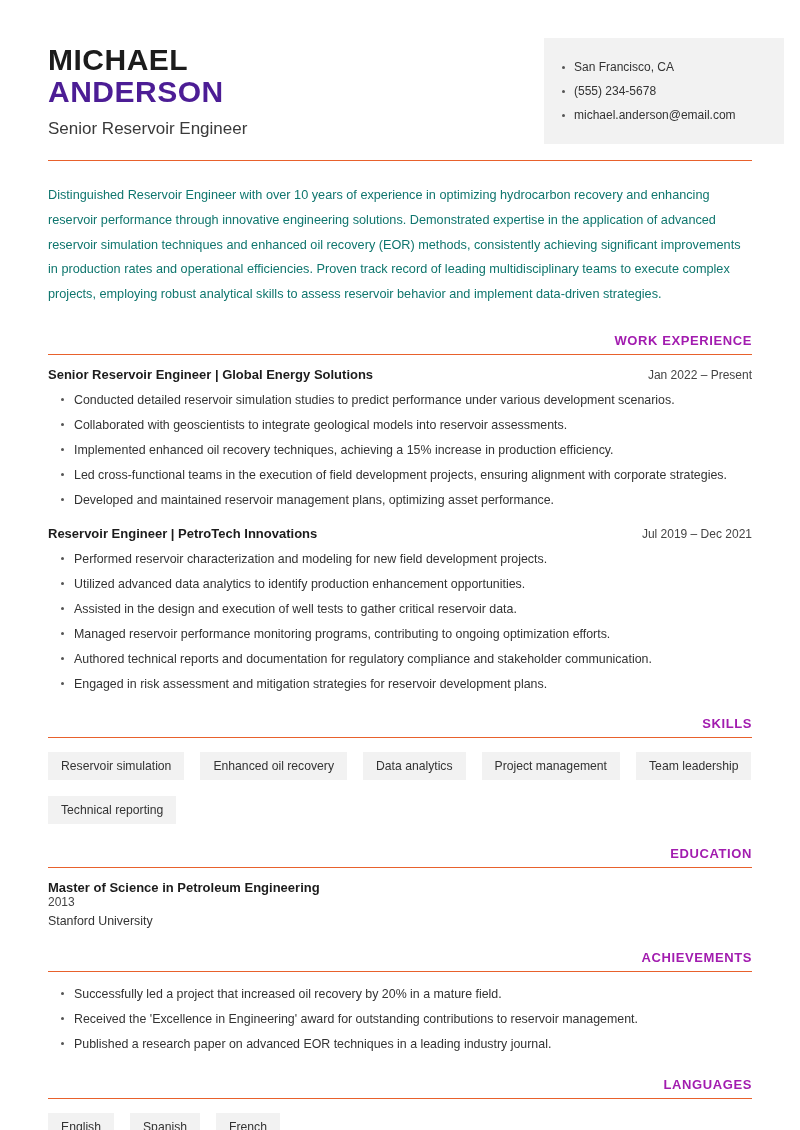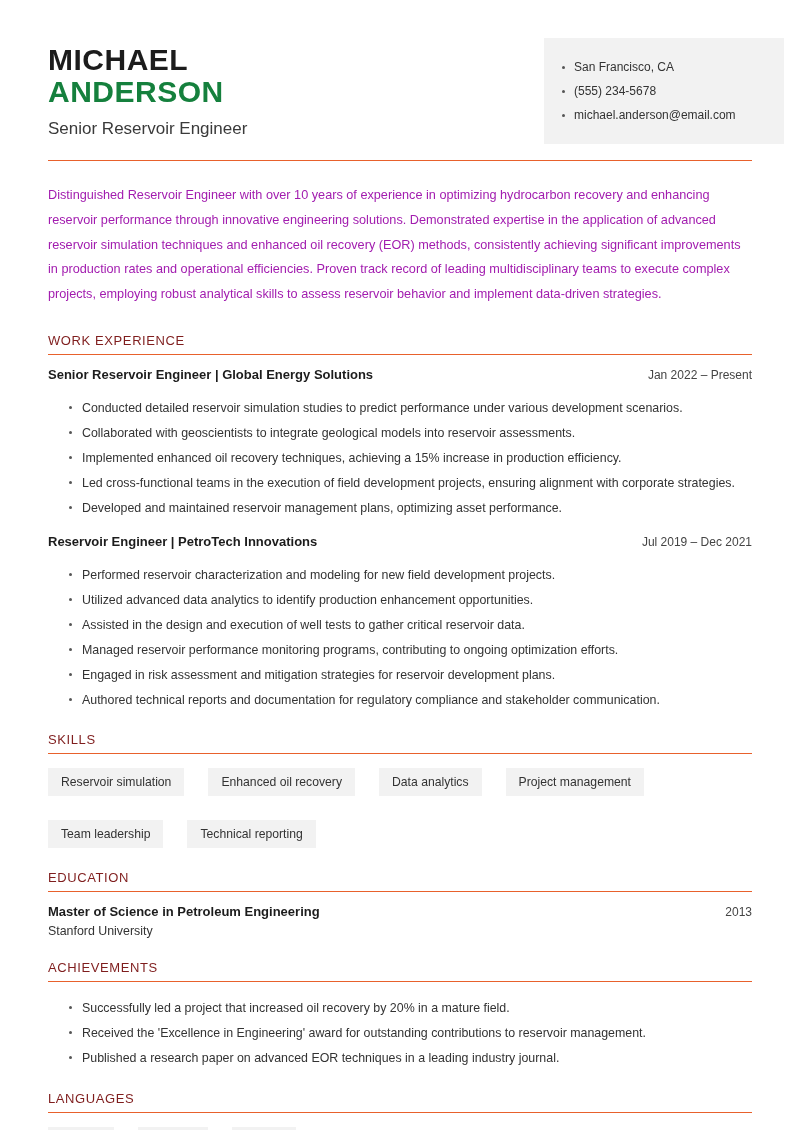--- a/index.html
+++ b/index.html
@@ -38,21 +38,21 @@
     font-size: 30px;
     font-weight: bold;
     letter-spacing: 0.5px;
     color: #1c1c1c;
     line-height: 1.08;
   }
   .name-last {
     font-size: 30px;
     font-weight: bold;
     letter-spacing: 0.5px;
-    color: #15803d;
+    color: #4c1d95;
     line-height: 1.08;
   }
   .job-title {
     margin-top: 10px;
     font-size: 17px;
     color: #3a3a3a;
     font-weight: normal;
   }
   .contact-box {
     background: #f2f2f2;
@@ -82,36 +82,37 @@
   .header-rule {
     border-top: 1.5px solid #e8612c;
     margin: 16px 32px 0 32px;
   }
 
   
   .summary {
     padding: 22px 32px 4px 32px;
     font-size: 12.7px;
     line-height: 1.95;
-    color: #a21caf;
+    color: #0f766e;
     text-align: left;
   }
 
   
   .section {
     padding: 0 32px;
     margin-top: 22px;
   }
   .section-title {
-    color: #7f1d1d;
+    color: #a21caf;
     font-size: 13px;
-    font-weight: normal;
+    font-weight: bold;
     letter-spacing: 0.6px;
     text-transform: uppercase;
     padding-bottom: 6px;
+    text-align: right;
   }
   .section-rule {
     border-top: 1px solid #e8612c;
     margin-bottom: 12px;
   }
 
   
   .job {
     margin-bottom: 16px;
   }
@@ -127,21 +128,21 @@
     color: #1c1c1c;
   }
   .job-dates {
     font-size: 12px;
     color: #444;
     white-space: nowrap;
     padding-left: 14px;
   }
   ul.bullets {
     list-style: none;
-    margin: 16px;
+    margin: 8px;
     padding: 0;
   }
   ul.bullets li {
     position: relative;
     padding-left: 18px;
     font-size: 12.4px;
     line-height: 1.65;
     color: #333;
     margin-bottom: 4.5px;
   }
@@ -153,36 +154,37 @@
     width: 3px;
     height: 3px;
     background: #555;
     border-radius: 50%;
   }
 
   
   .chips {
     display: flex;
     flex-wrap: wrap;
-    gap: 24px;
+    gap: 16px;
     padding-top: 2px;
   }
   .chip {
     background: #f2f2f2;
     padding: 7px 13px;
     font-size: 12.2px;
     color: #333;
     white-space: nowrap;
   }
 
   
   .edu-head {
     display: flex;
     justify-content: space-between;
-    align-items: flex-end;
+    align-items: flex-start;
+    flex-direction: column;
   }
   .edu-degree {
     font-size: 13px;
     font-weight: bold;
     color: #1c1c1c;
   }
   .edu-year {
     font-size: 12px;
     color: #444;
   }
@@ -243,22 +245,22 @@
     <div class="job">
       <div class="job-head">
         <div class="job-role">Reservoir Engineer | PetroTech Innovations</div>
         <div class="job-dates">Jul 2019 – Dec 2021</div>
       </div>
       <ul class="bullets">
         <li>Performed reservoir characterization and modeling for new field development projects.</li>
         <li>Utilized advanced data analytics to identify production enhancement opportunities.</li>
         <li>Assisted in the design and execution of well tests to gather critical reservoir data.</li>
         <li>Managed reservoir performance monitoring programs, contributing to ongoing optimization efforts.</li>
+        <li>Authored technical reports and documentation for regulatory compliance and stakeholder communication.</li>
         <li>Engaged in risk assessment and mitigation strategies for reservoir development plans.</li>
-        <li>Authored technical reports and documentation for regulatory compliance and stakeholder communication.</li>
       </ul>
     </div>
   </div>
 
   <div class="section">
     <div class="section-title">SKILLS</div>
     <div class="section-rule"></div>
     <div class="chips">
       <span class="chip">Reservoir simulation</span>
       <span class="chip">Enhanced oil recovery</span>

